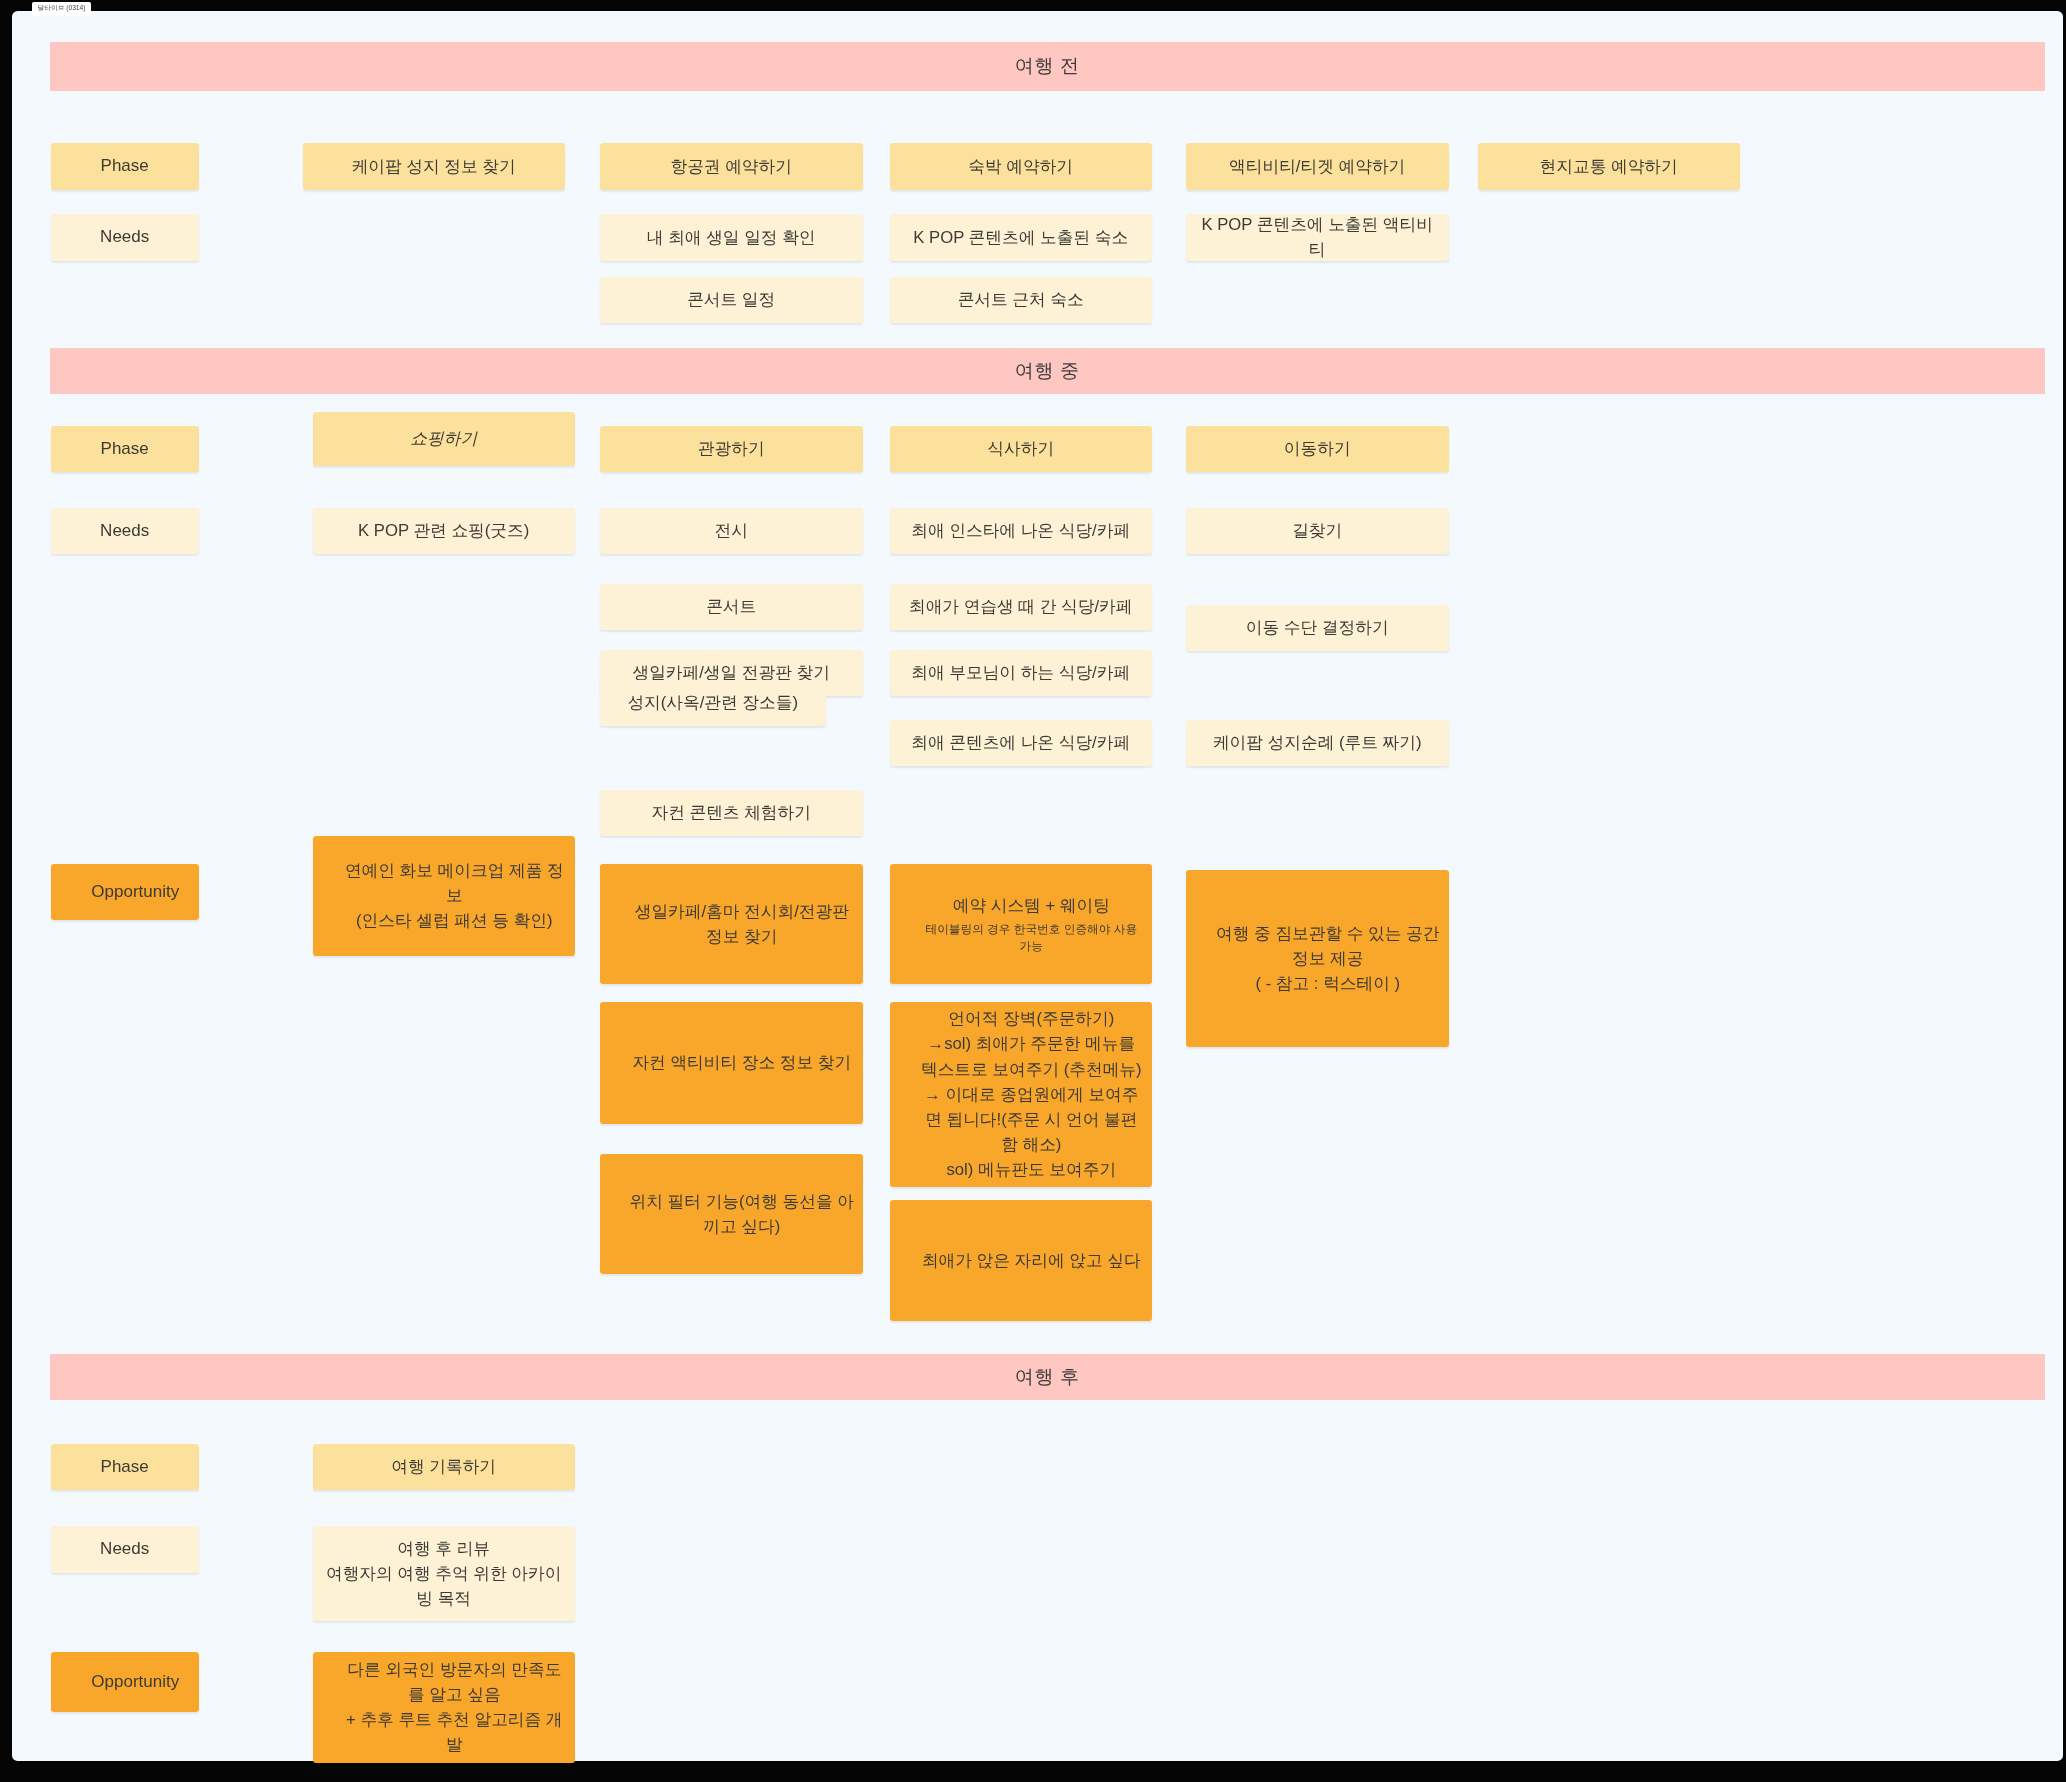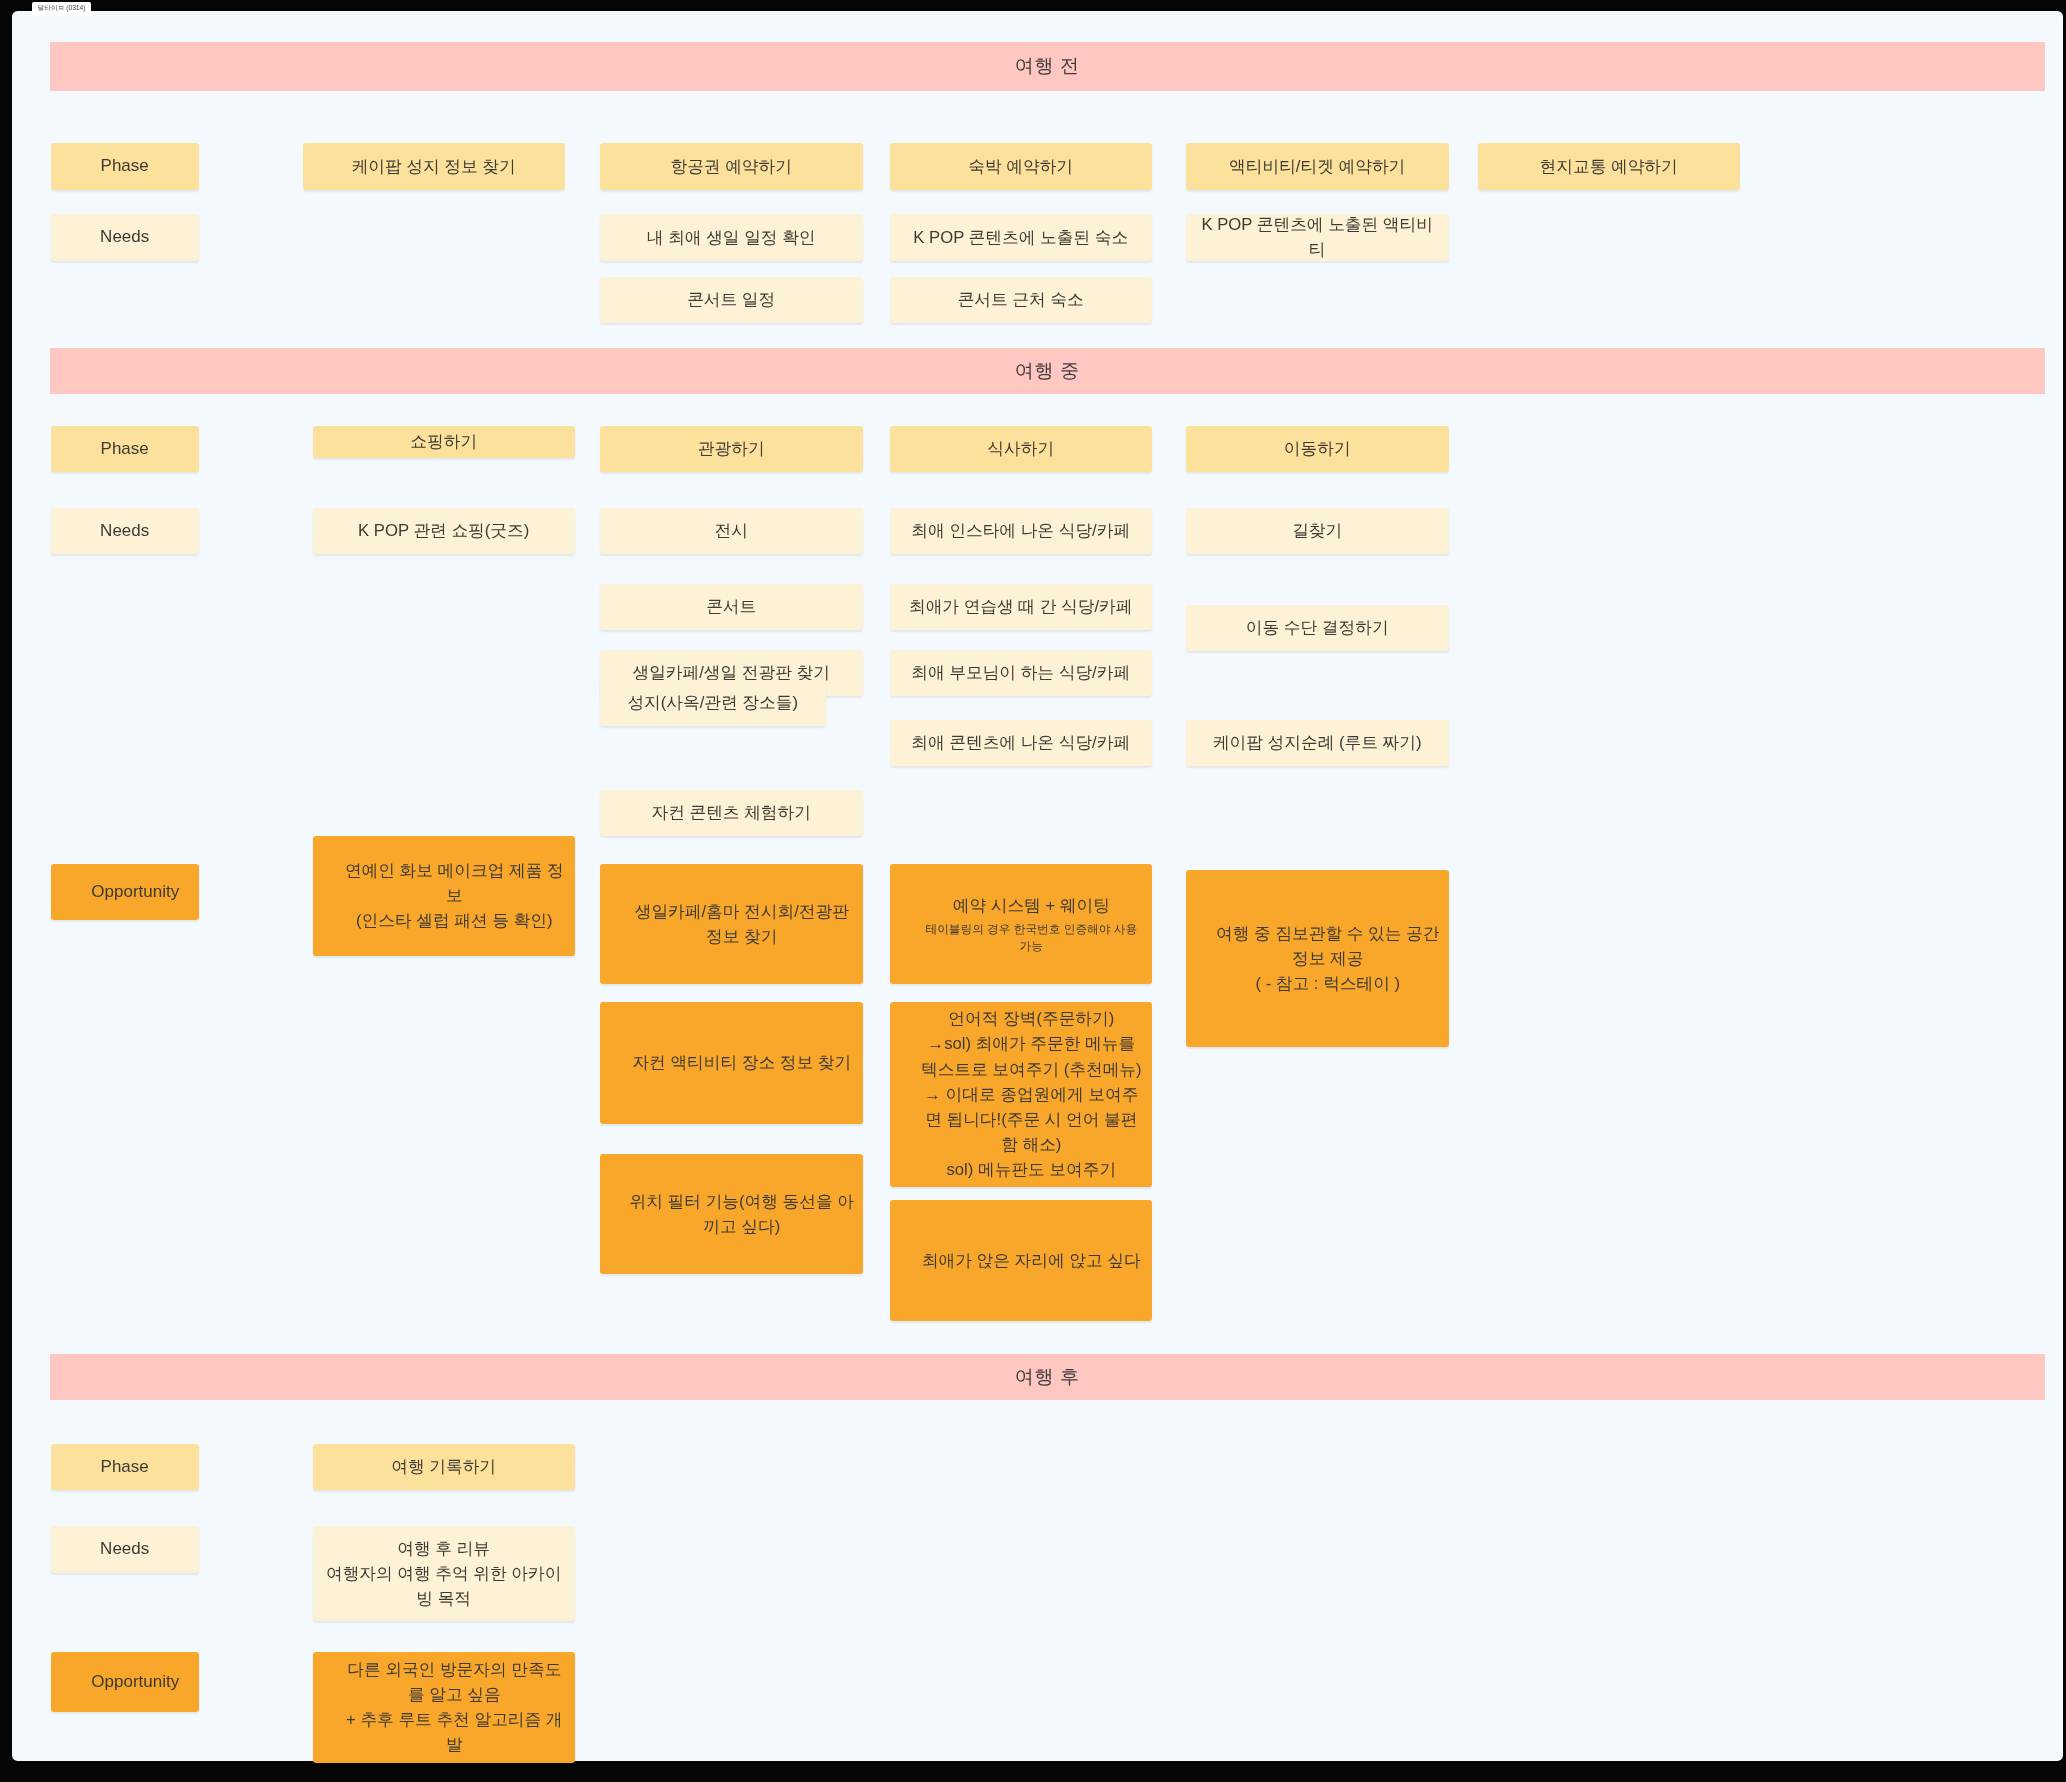--- a/index.html
+++ b/index.html
@@ -39,21 +39,21 @@
     <div class="sticky c-needs row-label" style="left:39px;top:203px;width:148px;height:47px;">Needs</div>
     <div class="sticky c-needs" style="left:588px;top:203px;width:263px;height:47px;">내 최애 생일 일정 확인</div>
     <div class="sticky c-needs" style="left:878px;top:203px;width:262px;height:47px;">K POP 콘텐츠에 노출된 숙소</div>
     <div class="sticky c-needs" style="left:1174px;top:203px;width:263px;height:47px;">K POP 콘텐츠에 노출된 액티비티</div>
     <div class="sticky c-needs" style="left:588px;top:266px;width:263px;height:46px;text-align:right;">콘서트 일정</div>
     <div class="sticky c-needs" style="left:878px;top:266px;width:262px;height:46px;">콘서트 근처 숙소</div>
 
     <div class="banner" style="top:337px;height:46px;">여행 중</div>
 
     <div class="sticky c-phase row-label" style="left:39px;top:415px;width:148px;height:46px;">Phase</div>
-    <div class="sticky c-phase" style="left:301px;top:415px;width:262px;height:32px;">쇼핑하기</div>
+    <div class="sticky c-phase" style="left:301px;top:401px;width:262px;height:54px;font-style:italic;">쇼핑하기</div>
     <div class="sticky c-phase" style="left:588px;top:415px;width:263px;height:46px;">관광하기</div>
     <div class="sticky c-phase" style="left:878px;top:415px;width:262px;height:46px;">식사하기</div>
     <div class="sticky c-phase" style="left:1174px;top:415px;width:263px;height:46px;">이동하기</div>
 
     <div class="sticky c-needs row-label" style="left:39px;top:497px;width:148px;height:46px;">Needs</div>
     <div class="sticky c-needs" style="left:301px;top:497px;width:262px;height:46px;">K POP 관련 쇼핑(굿즈)</div>
     <div class="sticky c-needs" style="left:588px;top:497px;width:263px;height:46px;">전시</div>
     <div class="sticky c-needs" style="left:878px;top:497px;width:262px;height:46px;">최애 인스타에 나온 식당/카페</div>
     <div class="sticky c-needs" style="left:1174px;top:497px;width:263px;height:46px;">길찾기</div>
 

